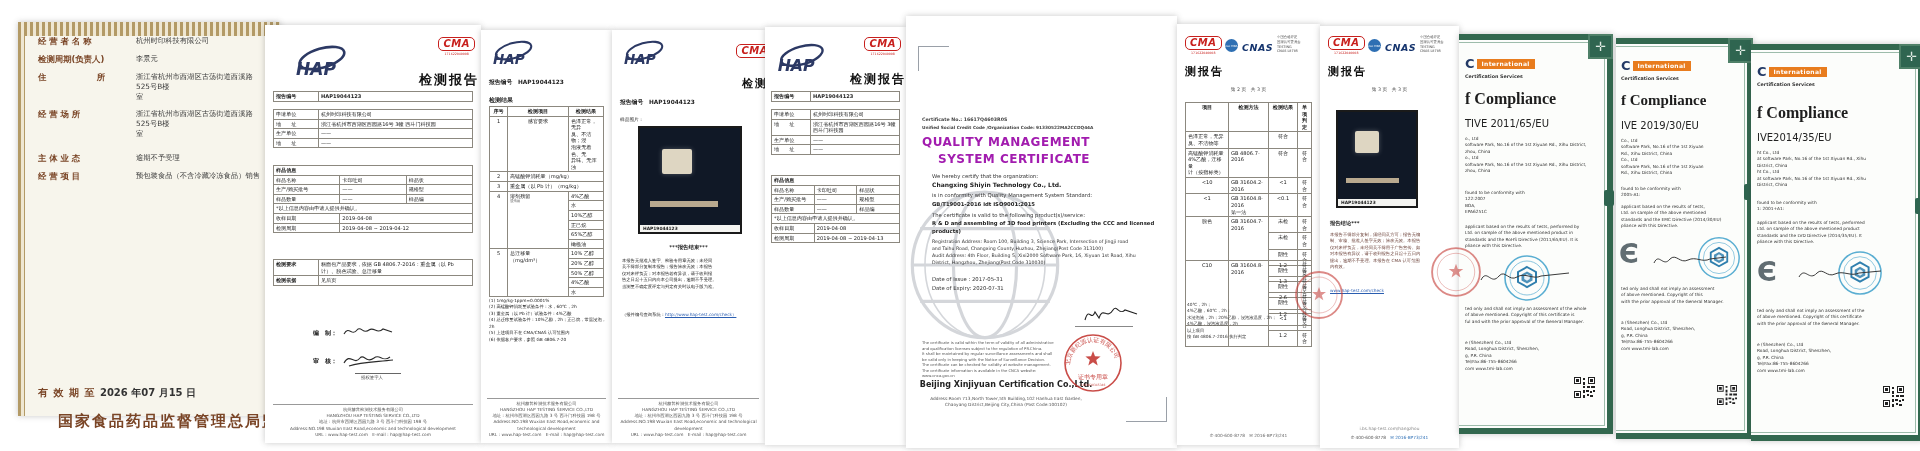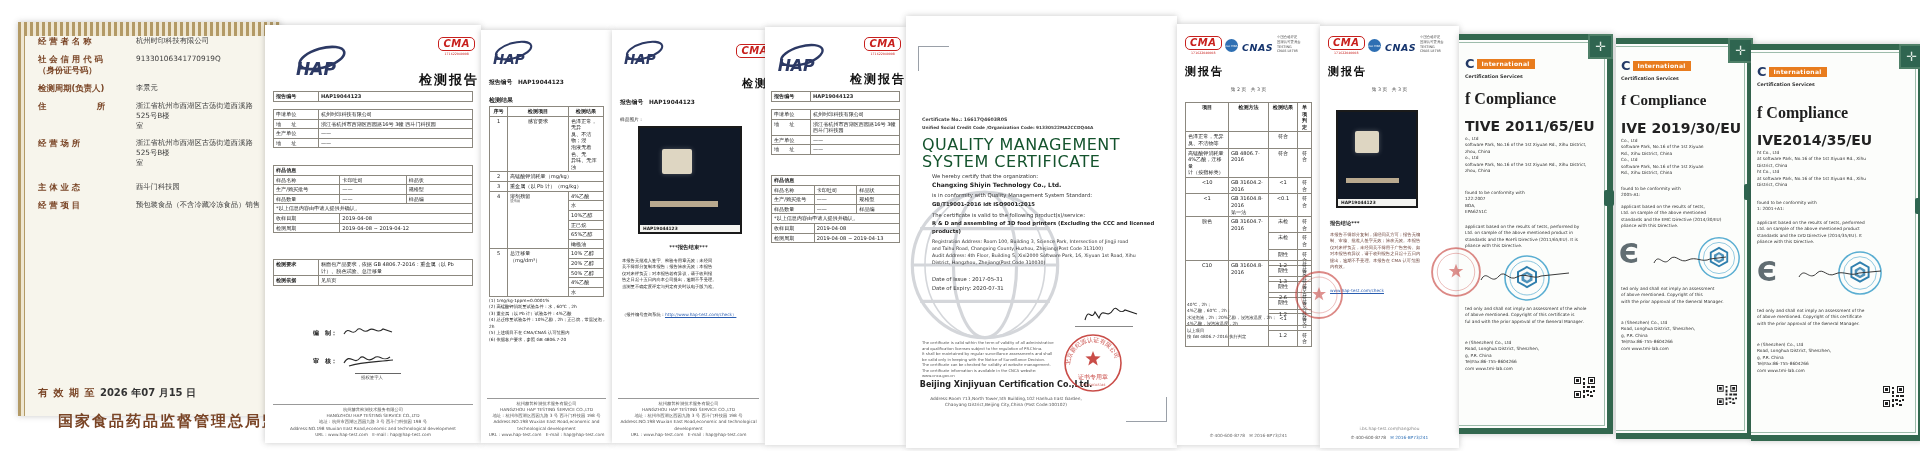--- a/index.html
+++ b/index.html
@@ -37,69 +37,64 @@
   .lic-footer{position:absolute;font-size:15px;font-weight:bold;color:#7a4526;letter-spacing:2px;z-index:2}
   
   .photo{position:absolute;background:#101826;border:2px solid #1a1a1a}
   .photo-obj{position:absolute;left:22%;top:20%;width:30%;height:24%;background:#ded6c2;border-radius:2px;box-shadow:0 0 5px rgba(255,255,255,.25)}
   .photo-bar{position:absolute;left:10%;bottom:24%;width:68%;height:6%;background:#b9a98f}
   .photo-cap{position:absolute;left:0;right:0;bottom:0;background:#f4f4f1;color:#222;font-size:4.4px;font-weight:bold;padding:1px 3px}
   
   .qms{background:#fff}
   .cornL{position:absolute;border-left:1px solid #9aa0a8;border-top:1px solid #9aa0a8}
   .cornR{position:absolute;border-right:1px solid #9aa0a8;border-bottom:1px solid #9aa0a8}
-  .qtitle{font-size:16px;font-weight:normal;color:#14532d;letter-spacing:.5px}
+  .qtitle{font-size:12px;font-weight:bold;color:#a21caf;letter-spacing:.5px}
   
   .gcert{border:6px solid #33684f;border-left:none;background:#fcfdfb}
   .gin{position:absolute;inset:2px 2px 2px 0;border:1px solid #9dbcab;border-left:none;pointer-events:none}
   .gcorn{position:absolute;top:-6px;right:-6px;width:25px;height:25px;background:#2f6550;color:#dfe9e2;display:flex;align-items:center;justify-content:center;font-size:13px;box-shadow:inset 0 0 0 2px #4f8068}
   .gmid{position:absolute;right:-7px;top:150px;width:10px;height:16px;background:#2f6550;border-radius:2px}
   .gc{font-size:13px;font-weight:bold;color:#233a66}
   .gbox{background:#e87c1e;color:#fff;font-weight:bold;font-size:6px;padding:1.5px 5px;margin-left:2px;letter-spacing:.3px}
   .gsub{font-size:4.8px;font-weight:bold;color:#333;margin-top:1.5px}
   .gtitle{font-family:"Liberation Serif","DejaVu Serif",serif;font-weight:bold;color:#1d1d1d}
-  .gdir{font-weight:bold;font-size:14px;color:#222}
+  .gdir{font-weight:normal;font-size:10px;color:#222}
   .gtext{font-size:4.3px;color:#333;line-height:1.5}
   .ce{font-size:27px;font-weight:bold;color:#616d72;font-family:"DejaVu Sans",sans-serif}
   .link{color:#2a5db0;text-decoration:underline}
   .redstamp{position:absolute;opacity:.85}
 </style>
 </head>
 <body>
 
 <div id="canvas">
 
   <div class="card lic" style="left:18px;top:22px;width:248px;height:380px;z-index:1">
     <div class="licp">
       <div class="lic-row">
           <span class="ll">经 营 者 名 称</span>
           <span class="lv">杭州时印科技有限公司</span>
-        </div>
-      <div class="lic-row">
-          <span class="ll pre">社 会 信 用 代 码
-（身份证号码）</span>
-          <span class="lv">91330106341770919Q</span>
         </div>
       <div class="lic-row">
           <span class="ll">检测周期(负责人)</span>
           <span class="lv">李景元</span>
         </div>
       <div class="lic-row">
           <span class="ll">住　　　　　　所</span>
           <span class="lv pre">浙江省杭州市西湖区古荡街道西溪路525号B楼
 室</span>
         </div>
       <div class="lic-row">
           <span class="ll">经 营 场 所</span>
           <span class="lv pre">浙江省杭州市西湖区古荡街道西溪路525号B楼
 室</span>
         </div>
       <div class="lic-row" style="margin-top:14px">
           <span class="ll">主 体 业 态</span>
-          <span class="lv">西斗门科技园</span>
+          <span class="lv">逾期不予受理</span>
         </div>
       <div class="lic-row">
           <span class="ll">经 营 项 目</span>
           <span class="lv">预包装食品（不含冷藏冷冻食品）销售</span>
         </div>
       <div class="lic-valid"><span>有 效 期 至</span> <span class="v">2026 年07 月15 日</span></div>
     </div>
   </div>
   <div class="lic-footer" style="left:58px;top:412px">国家食品药品监督管理总局监制</div>
 
@@ -414,21 +409,21 @@
             <circle cx="50" cy="50" r="46"></circle>
             <ellipse cx="50" cy="50" rx="20" ry="46"></ellipse>
             <ellipse cx="50" cy="50" rx="38" ry="46" stroke-width="1"></ellipse>
             <path d="M4 50 H96 M9 27 H91 M9 73 H91"></path>
           </g>
         </svg>
     </span>
     <div class="abs b f45" style="left:16px;top:100px;color:#444">Certificate No.: 16617Q4603R0S</div>
     <div class="abs b f4" style="left:16px;top:109px;color:#444">Unified Social Credit Code /Organization Code:  91330522MA2CCDQ44A</div>
     <div class="abs qtitle" style="left:16px;top:119px">QUALITY MANAGEMENT</div>
-    <div class="abs qtitle" style="left:16px;top:136px">SYSTEM CERTIFICATE</div>
+    <div class="abs qtitle" style="left:32px;top:136px">SYSTEM CERTIFICATE</div>
     <div class="abs f5" style="left:26px;top:157px;color:#333">We hereby certify that the organization:</div>
     <div class="abs b f6" style="left:26px;top:165px;color:#222">Changxing Shiyin Technology Co., Ltd.</div>
     <div class="abs f5" style="left:26px;top:176px;color:#333">is in conformity with Quality Management System Standard:</div>
     <div class="abs b f5" style="left:26px;top:185px;color:#222">GB/T19001-2016 idt ISO9001:2015</div>
     <div class="abs f5" style="left:26px;top:196px;color:#333">The certificate is valid to the following product(s)/service:</div>
     <div class="abs b f5" style="left:26px;top:204px;width:226px;color:#222">R &amp; D and assembling of 3D food printers (Excluding the CCC and licensed products)</div>
     <div class="abs pre f45" style="left:26px;top:222px;width:232px;color:#333">Registration Address: Room 100, Building 3, Science Park, Intersection of Jingji road
 and Taihu Road, Changxing County,Huzhou, Zhejiang(Post Code 313100)
 Audit Address: 4th Floor, Building 5, Xixi2000 Software Park, 16, Xiyuan 1st Road, Xihu
 District, Hangzhou, Zhejiang(Post Code 310030)</div>

